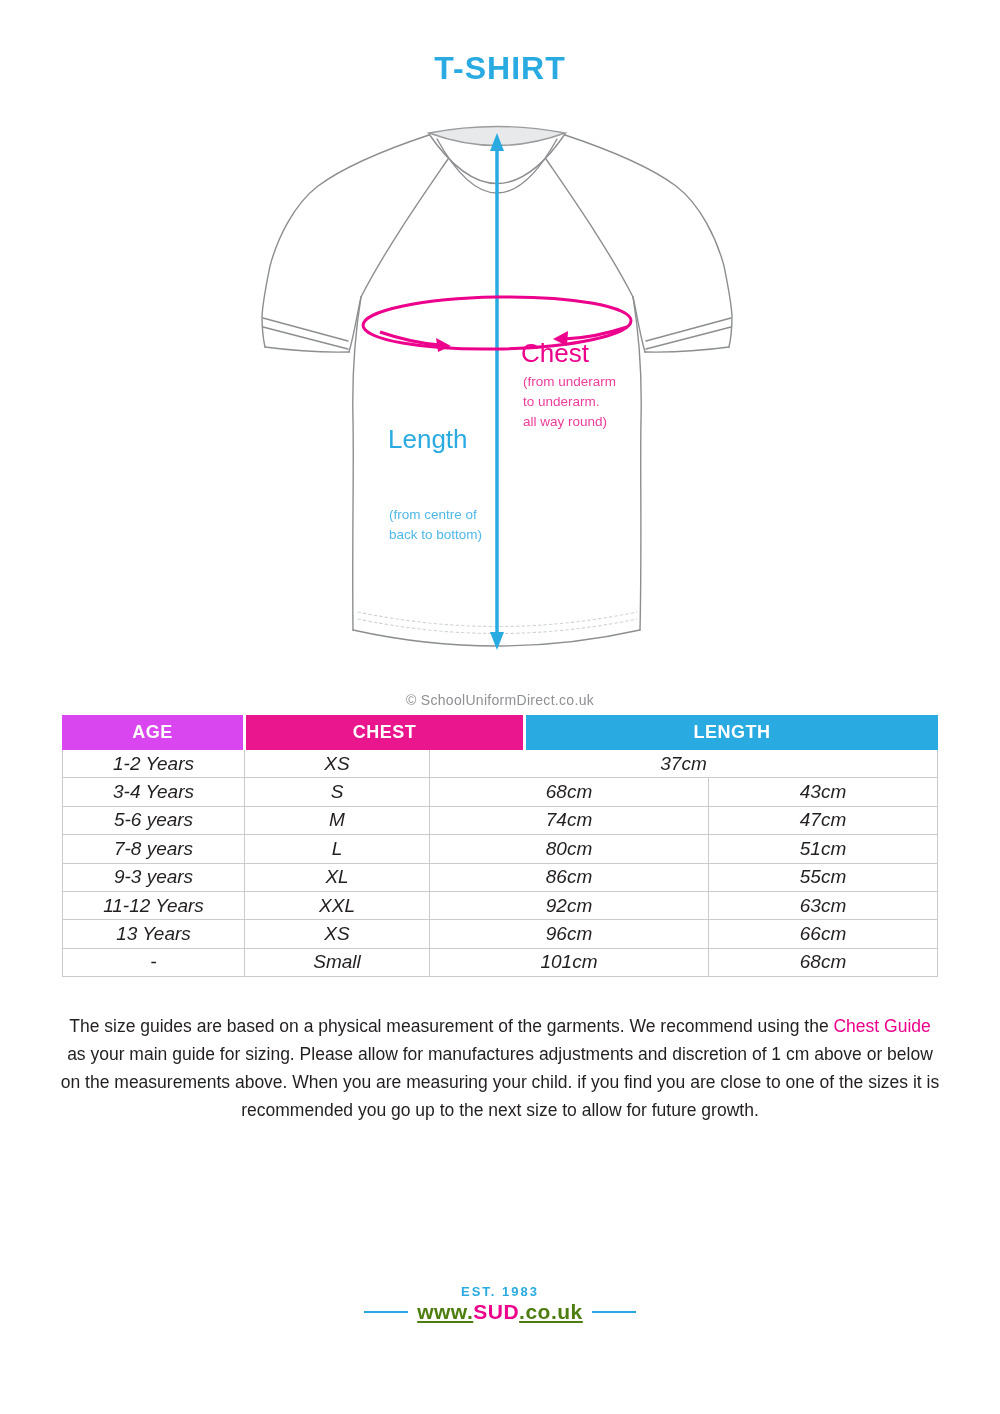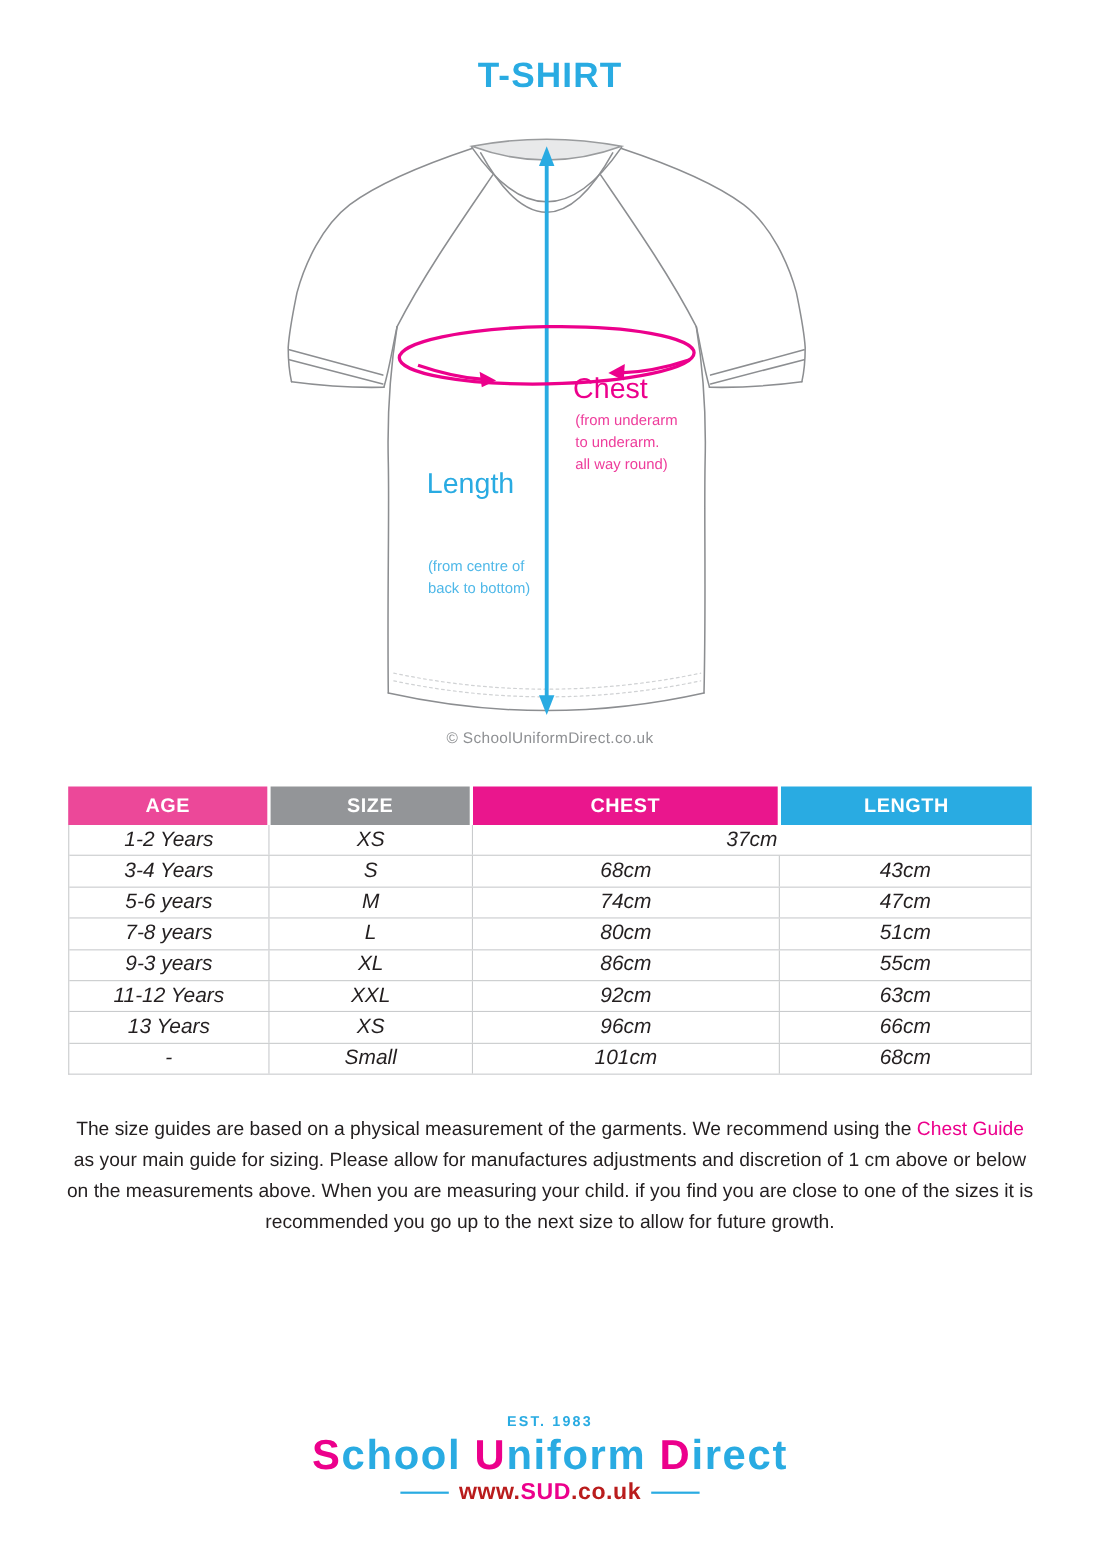--- a/index.html
+++ b/index.html
@@ -9,28 +9,28 @@
   .title{position:absolute;top:50px;left:0;width:100%;text-align:center;
          font-size:32px;font-weight:bold;letter-spacing:1px;color:#29ABE2;}
 
   .diagram{position:absolute;top:100px;left:0;width:1000px;height:600px;}
   .diagram svg{position:absolute;left:0;top:0;}
 
   .label-chest{position:absolute;left:521px;top:238px;color:#EC008C;font-size:26px;}
   .sub-chest{position:absolute;left:523px;top:272px;color:#EE3C9B;font-size:13.5px;line-height:20px;}
   .label-length{position:absolute;left:388px;top:324px;color:#29ABE2;font-size:26px;}
   .sub-length{position:absolute;left:389px;top:357px;color:#4FB8E8;font-size:13.5px;line-height:20px;margin-top:48px;}
-  .copyright{position:absolute;top:562px;left:0;width:100%;text-align:center;
+  .copyright{position:absolute;top:592px;left:0;width:100%;text-align:center;
              color:#8E9093;font-size:14px;letter-spacing:0.3px;}
 
   .size-table{position:absolute;top:715px;left:62px;width:876px;}
   .thead{display:flex;gap:3px;height:35px;}
   .th{color:#fff;font-weight:bold;font-size:18px;letter-spacing:0.5px;
       display:flex;align-items:center;justify-content:center;}
-  .th-age{width:181px;background:#ec4899;}
+  .th-age{width:181px;background:#d946ef;}
   .th-size{width:181px;background:#939598;}
   .th-chest{width:277px;background:#EA168D;}
   .th-length{flex:1;background:#29ABE2;}
   .tbody{border:1px solid #C9CBCD;border-top:none;}
   .tr{display:flex;height:27.4px;}
   .tr:not(:last-child){border-bottom:1px solid #C9CBCD;}
   .td{display:flex;align-items:center;justify-content:center;font-size:19px;font-style:italic;}
   .c1{width:181px;border-right:1px solid #C9CBCD;}
   .c2{width:184px;border-right:1px solid #C9CBCD;}
   .c3{width:278px;border-right:1px solid #C9CBCD;}
@@ -40,21 +40,21 @@
         font-size:17.5px;line-height:28px;}
   .note .hl{color:#EC008C;}
 
   .footer{position:absolute;top:1284px;left:0;width:100%;text-align:center;}
   .est{color:#29ABE2;font-size:13px;font-weight:bold;letter-spacing:2px;}
   .logo{margin-top:3px;font-size:38px;font-weight:bold;letter-spacing:1.5px;line-height:42px;}
   .logo .b{color:#29ABE2;} .logo .p{color:#EC008C;}
   .url-row{display:flex;align-items:center;justify-content:center;gap:9px;margin-top:1px;}
   .dash{width:44px;height:2.5px;background:#29ABE2;}
   .url{font-size:21px;font-weight:bold;letter-spacing:0.5px;}
-  .url .b{color:#b91c1c;} .url .p{color:#EC008C;}
+  .url .b{color:#4d7c0f;text-decoration:underline;} .url .p{color:#EC008C;}
 </style>
 </head>
 <body>
 
 <div class="page">
 
   <div class="title">T-SHIRT</div>
 
   <div class="diagram">
     <svg width="1000" height="600" viewBox="0 0 1000 600">
@@ -110,21 +110,20 @@
     <div class="sub-length">
       <div>(from centre of</div>
       <div>back to bottom)</div>
     </div>
     <div class="copyright">© SchoolUniformDirect.co.uk</div>
   </div>
 
   <div class="size-table">
     <div class="thead">
       <div class="th th-age">AGE</div>
-      <div class="th th-size">SIZE</div>
       <div class="th th-chest">CHEST</div>
       <div class="th th-length">LENGTH</div>
     </div>
     <div class="tbody">
       <div class="tr">
         <div class="td c1">1-2 Years</div>
         <div class="td c2">XS</div>
         <div class="td c4">37cm</div>
       </div>
       <div class="tr">
@@ -169,21 +168,20 @@
         <div class="td c3">101cm</div>
         <div class="td c4">68cm</div>
       </div>
     </div>
   </div>
 
   <div class="note"><span>The size guides are based on a physical measurement of the garments. We recommend using the </span><span class="hl">Chest Guide</span><span> as your main guide for sizing. Please allow for manufactures adjustments and discretion of 1 cm above or below on the measurements above. When you are measuring your child. if you find you are close to one of the sizes it is recommended you go up to the next size to allow for future growth.</span></div>
 
   <div class="footer">
     <div class="est">EST. 1983</div>
-    <div class="logo"><span class="p">S</span><span class="b">chool </span><span class="p">U</span><span class="b">niform </span><span class="p">D</span><span class="b">irect</span></div>
     <div class="url-row">
       <div class="dash"></div>
       <div class="url"><span class="b">www.</span><span class="p">SUD</span><span class="b">.co.uk</span></div>
       <div class="dash"></div>
     </div>
   </div>
 
 </div>
 
 </body></html>

